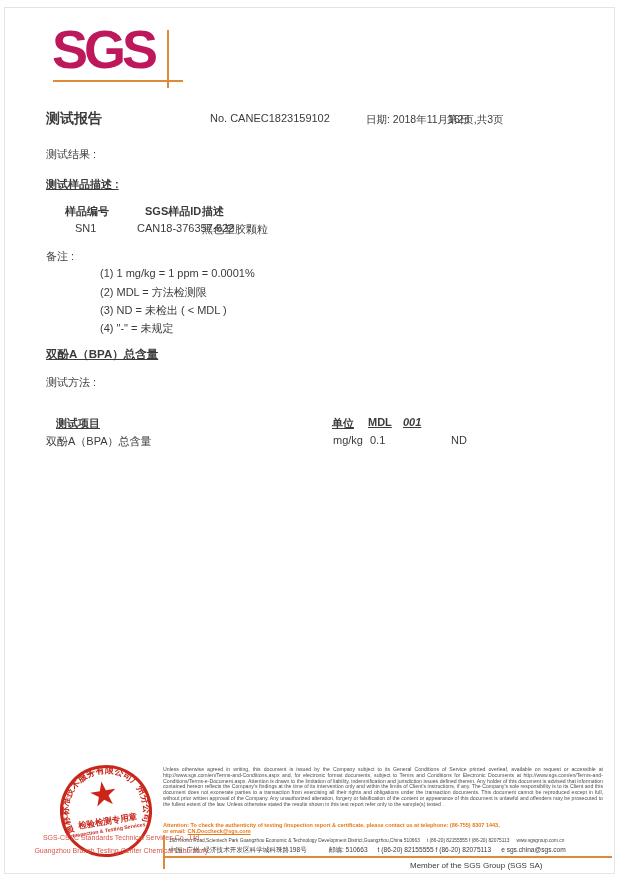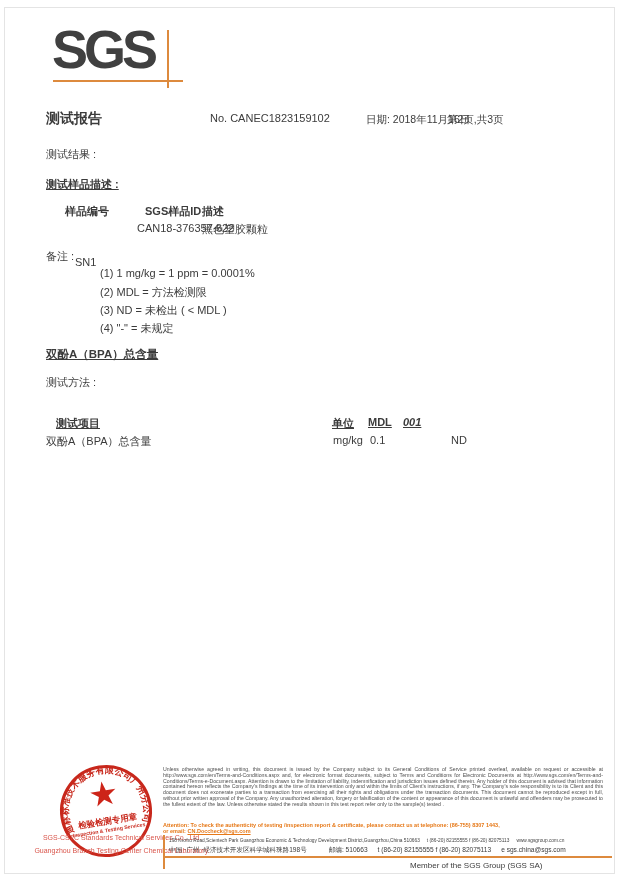--- a/index.html
+++ b/index.html
@@ -2,38 +2,38 @@
 <html><head>
 <meta charset="utf-8">
 <style>
   html,body{margin:0;padding:0;background:#fff;}
   .page{position:relative;width:619px;height:875px;background:#ffffff;overflow:hidden;
         font-family:"Liberation Sans","DejaVu Sans",sans-serif;color:#3b3b3b;}
   .abs{position:absolute;}
   .page-border{position:absolute;left:4px;top:7px;right:4px;bottom:1px;border:1px solid #e4e4e4;}
 
   
-  .logo-text{left:52px;top:22px;font-size:54px;font-weight:bold;letter-spacing:-4px;color:#404040;line-height:1;}
+  .logo-text{left:52px;top:22px;font-size:54px;font-weight:bold;letter-spacing:-4px;color:#be185d;line-height:1;}
   .logo-vline{left:167px;top:30px;width:2px;height:58px;background:#dd8a3d;}
   .logo-hline{left:53px;top:80px;width:130px;height:2px;background:#dd8a3d;}
 
   
   .title{left:46px;top:110px;font-size:14px;font-weight:bold;}
   .rno{left:210px;top:112px;font-size:11px;}
   .rdate{left:366px;top:113px;font-size:10.5px;}
   .rpage{left:447px;top:113px;font-size:10.5px;}
 
   .body-txt{font-size:11px;text-align:center;}
   .results-label{left:46px;top:147px;}
   .sampledesc{left:46px;top:177px;font-weight:bold;text-decoration:underline;}
 
   .st-h1{left:65px;top:204px;font-weight:bold;}
   .st-h2{left:145px;top:204px;font-weight:bold;}
   .st-h3{left:202px;top:204px;font-weight:bold;}
-  .st-c1{left:75px;top:222px;margin-top:34px;}
+  .st-c1{left:75px;top:222px;}
   .st-c2{left:137px;top:222px;}
   .st-c3{left:202px;top:222px;}
 
   .notes-label{left:46px;top:249px;}
   .note-0{left:100px;top:267px;}
   .note-1{left:100px;top:285px;}
   .note-2{left:100px;top:303px;}
   .note-3{left:100px;top:321px;}
 
   .bpa-head{left:46px;top:347px;font-size:11.5px;font-weight:bold;text-decoration:underline;}

